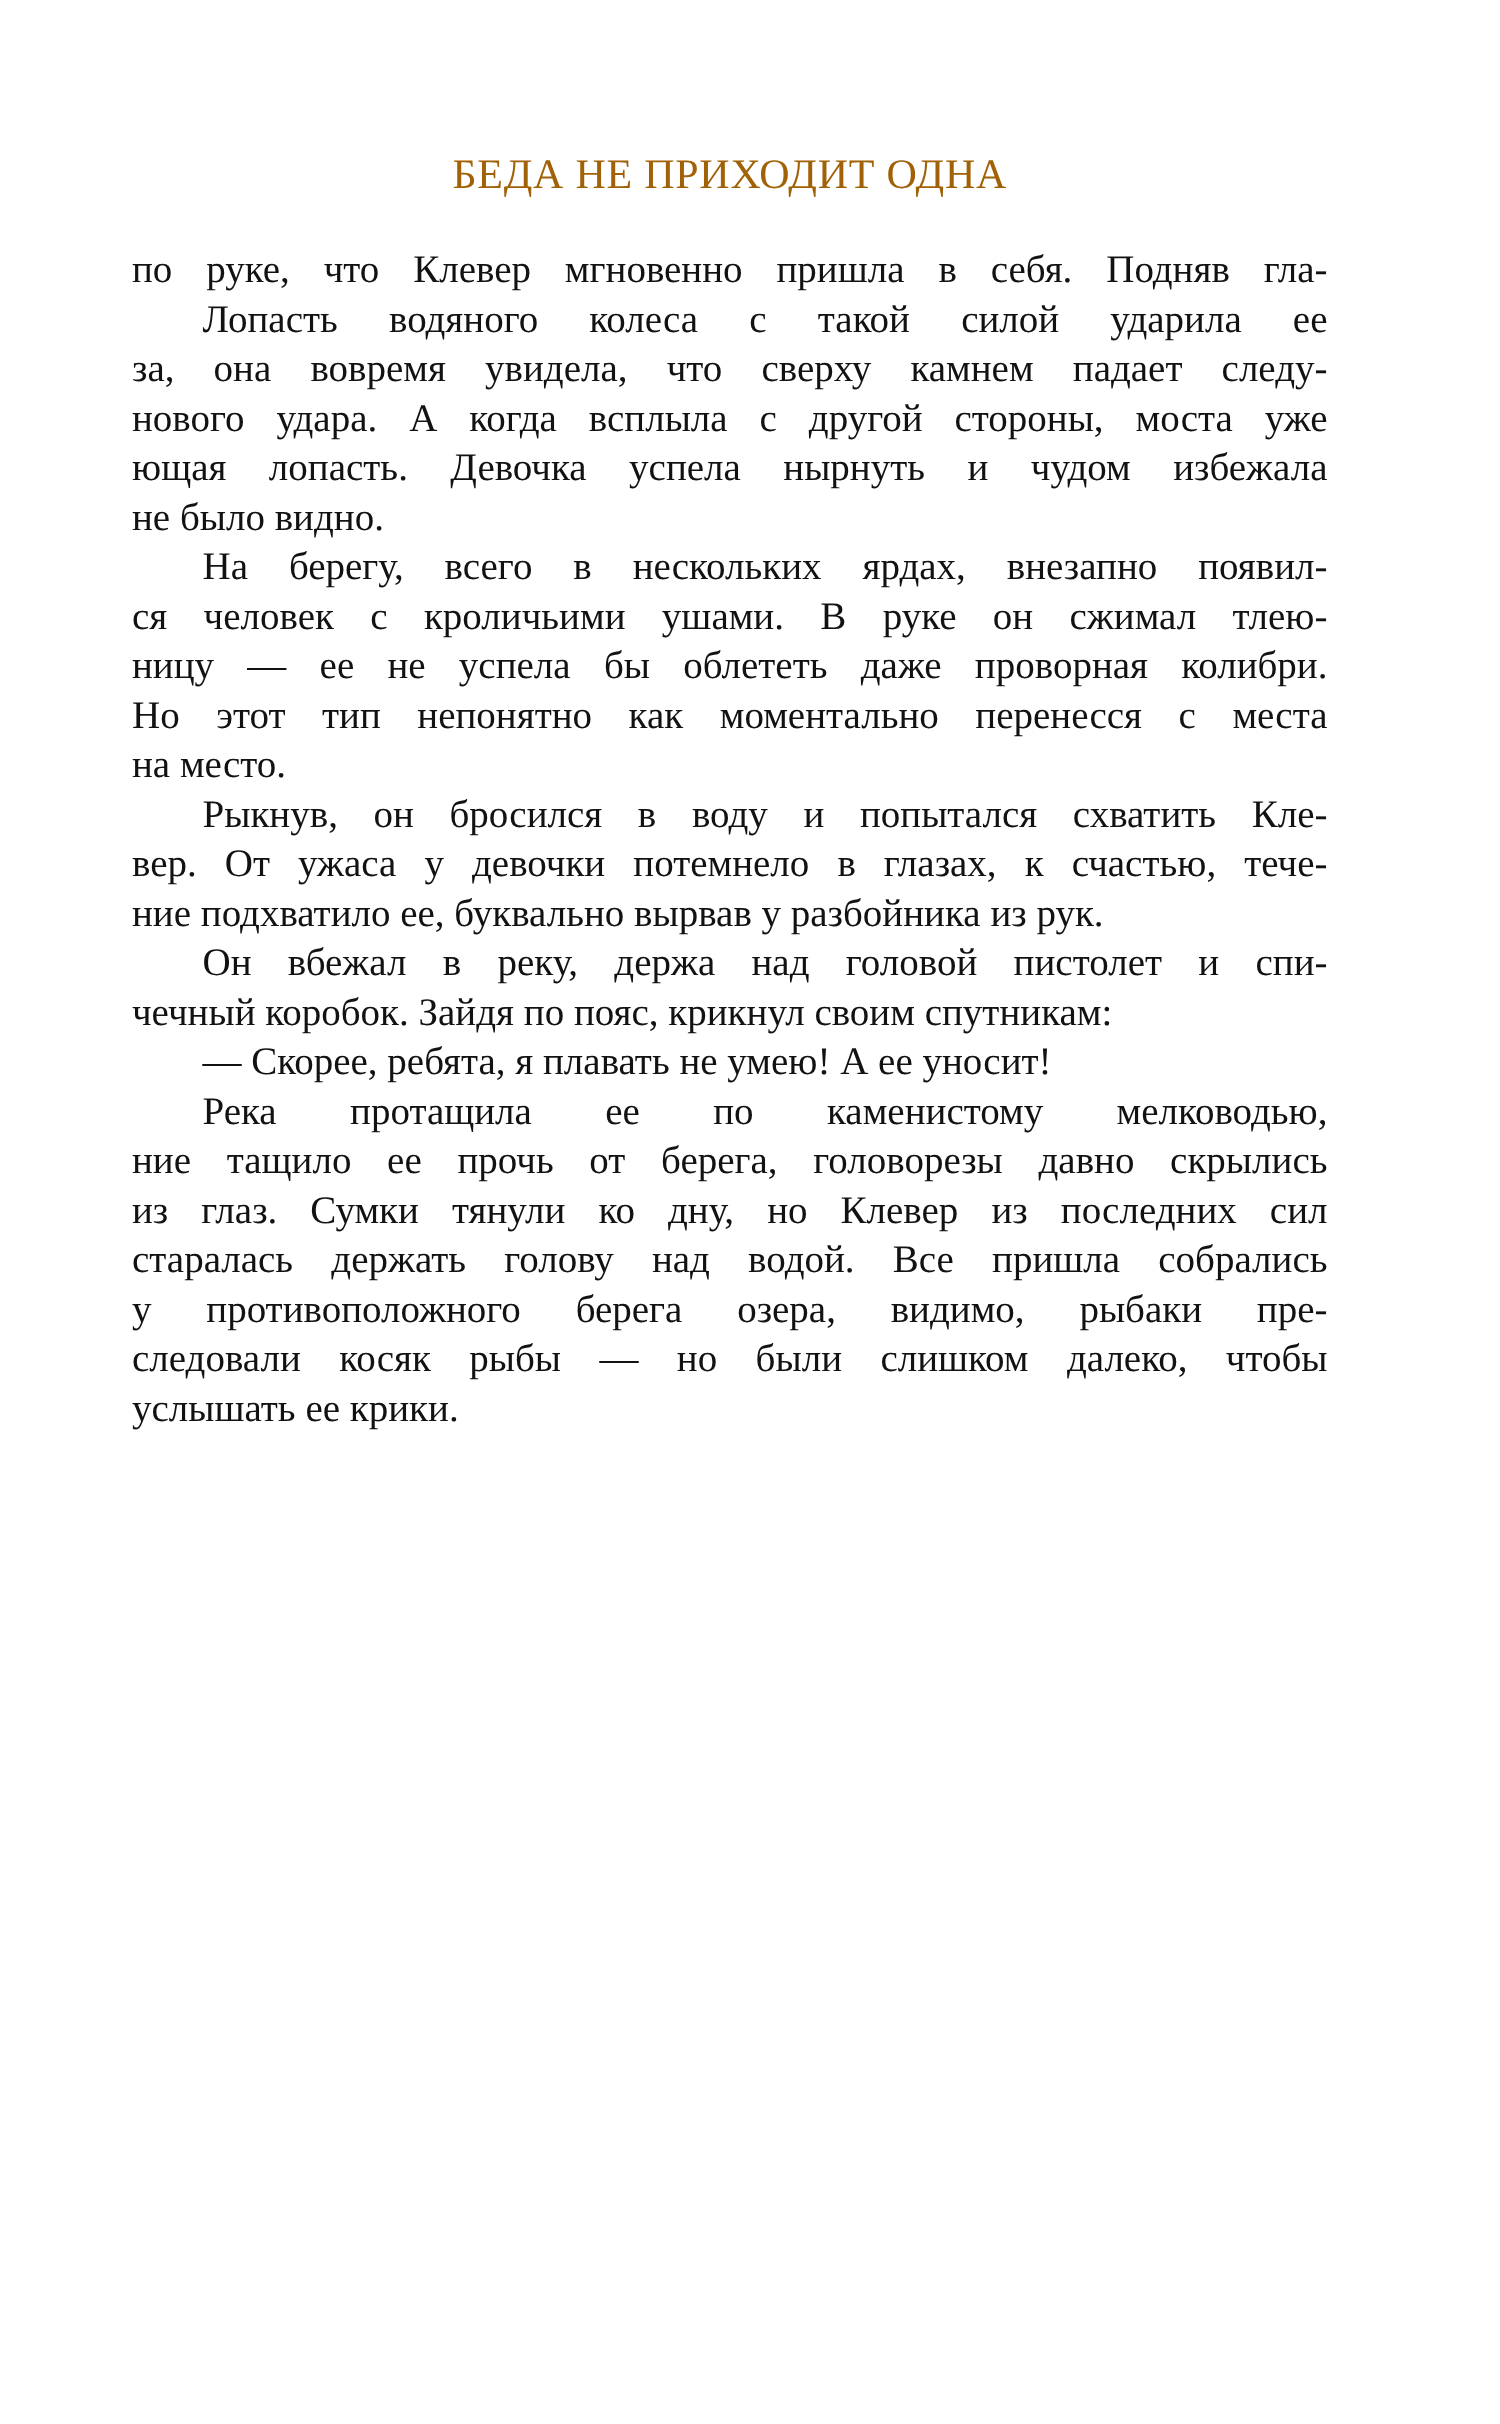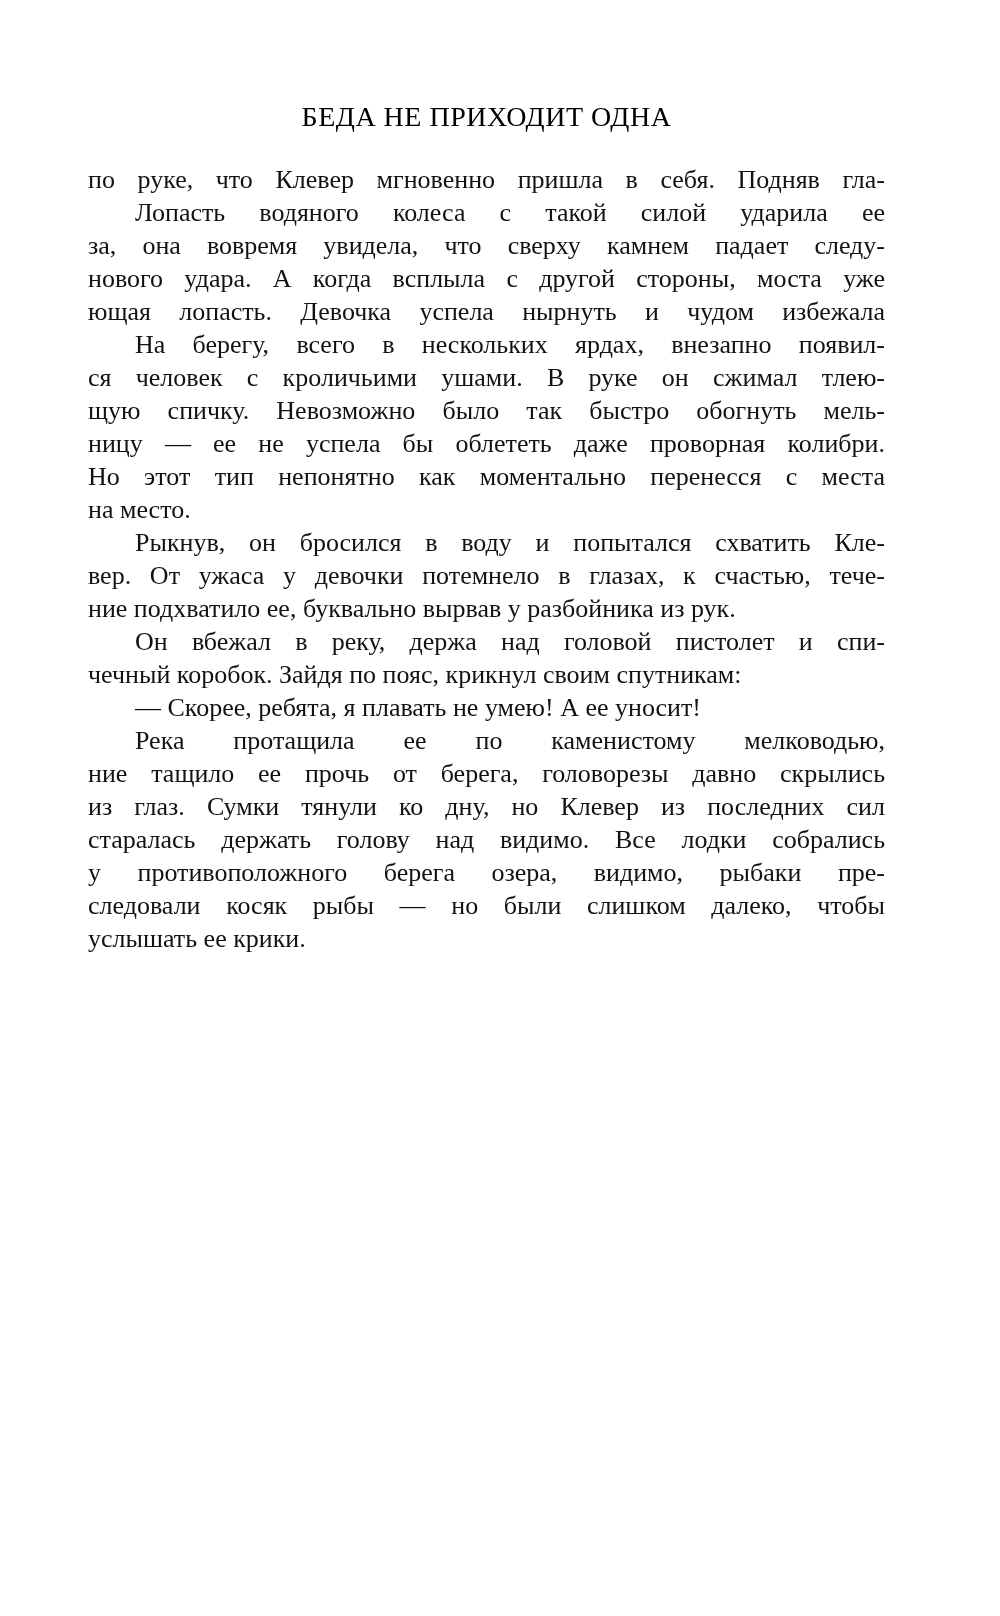--- a/index.html
+++ b/index.html
@@ -20,21 +20,21 @@
     position: absolute;
     top: 101px;
     left: 88px;
     width: 797px;
     margin: 0;
     font-size: 28px;
     font-weight: normal;
     letter-spacing: 0.5px;
     text-align: center;
     text-transform: uppercase;
-    color: #000000;
+    color: #a16207;
   }
   .text-block {
     position: absolute;
     top: 163px;
     left: 88px;
     width: 797px;
     font-size: 26px;
     line-height: 33px;
   }
   .para { margin: 0; padding: 0; }
@@ -57,26 +57,26 @@
   <h1 class="chapter-title">БЕДА НЕ ПРИХОДИТ ОДНА</h1>
 
   <div class="text-block">
 
     <div class="para">
       <div class="line">по руке, что Клевер мгновенно пришла в себя. Подняв гла-</div>
       <div class="line first">Лопасть водяного колеса с такой силой ударила ее</div>
       <div class="line">за, она вовремя увидела, что сверху камнем падает следу-</div>
       <div class="line">нового удара. А когда всплыла с другой стороны, моста уже</div>
       <div class="line">ющая лопасть. Девочка успела нырнуть и чудом избежала</div>
+      <div class="line last">не было видно.</div>
     </div>
 
     <div class="para">
       <div class="line first">На берегу, всего в нескольких ярдах, внезапно появил-</div>
       <div class="line">ся человек с кроличьими ушами. В руке он сжимал тлею-</div>
-      <div class="line">щую спичку. Невозможно было так быстро обогнуть мель-</div>
       <div class="line">ницу — ее не успела бы облететь даже проворная колибри.</div>
       <div class="line">Но этот тип непонятно как моментально перенесся с места</div>
       <div class="line last">на место.</div>
     </div>
 
     <div class="para">
       <div class="line first">Рыкнув, он бросился в воду и попытался схватить Кле-</div>
       <div class="line">вер. От ужаса у девочки потемнело в глазах, к счастью, тече-</div>
       <div class="line last">ние подхватило ее, буквально вырвав у разбойника из рук.</div>
     </div>
@@ -87,20 +87,20 @@
     </div>
 
     <div class="para">
       <div class="line first last">— Скорее, ребята, я плавать не умею! А ее уносит!</div>
     </div>
 
     <div class="para">
       <div class="line first">Река протащила ее по каменистому мелководью,</div>
       <div class="line">ние тащило ее прочь от берега, головорезы давно скрылись</div>
       <div class="line">из глаз. Сумки тянули ко дну, но Клевер из последних сил</div>
-      <div class="line">старалась держать голову над видимо. Все лодки собрались</div>
+      <div class="line">старалась держать голову над водой. Все пришла собрались</div>
       <div class="line">у противоположного берега озера, видимо, рыбаки пре-</div>
       <div class="line">следовали косяк рыбы — но были слишком далеко, чтобы</div>
       <div class="line last">услышать ее крики.</div>
     </div>
 
   </div>
 </div>
 
 </body></html>

